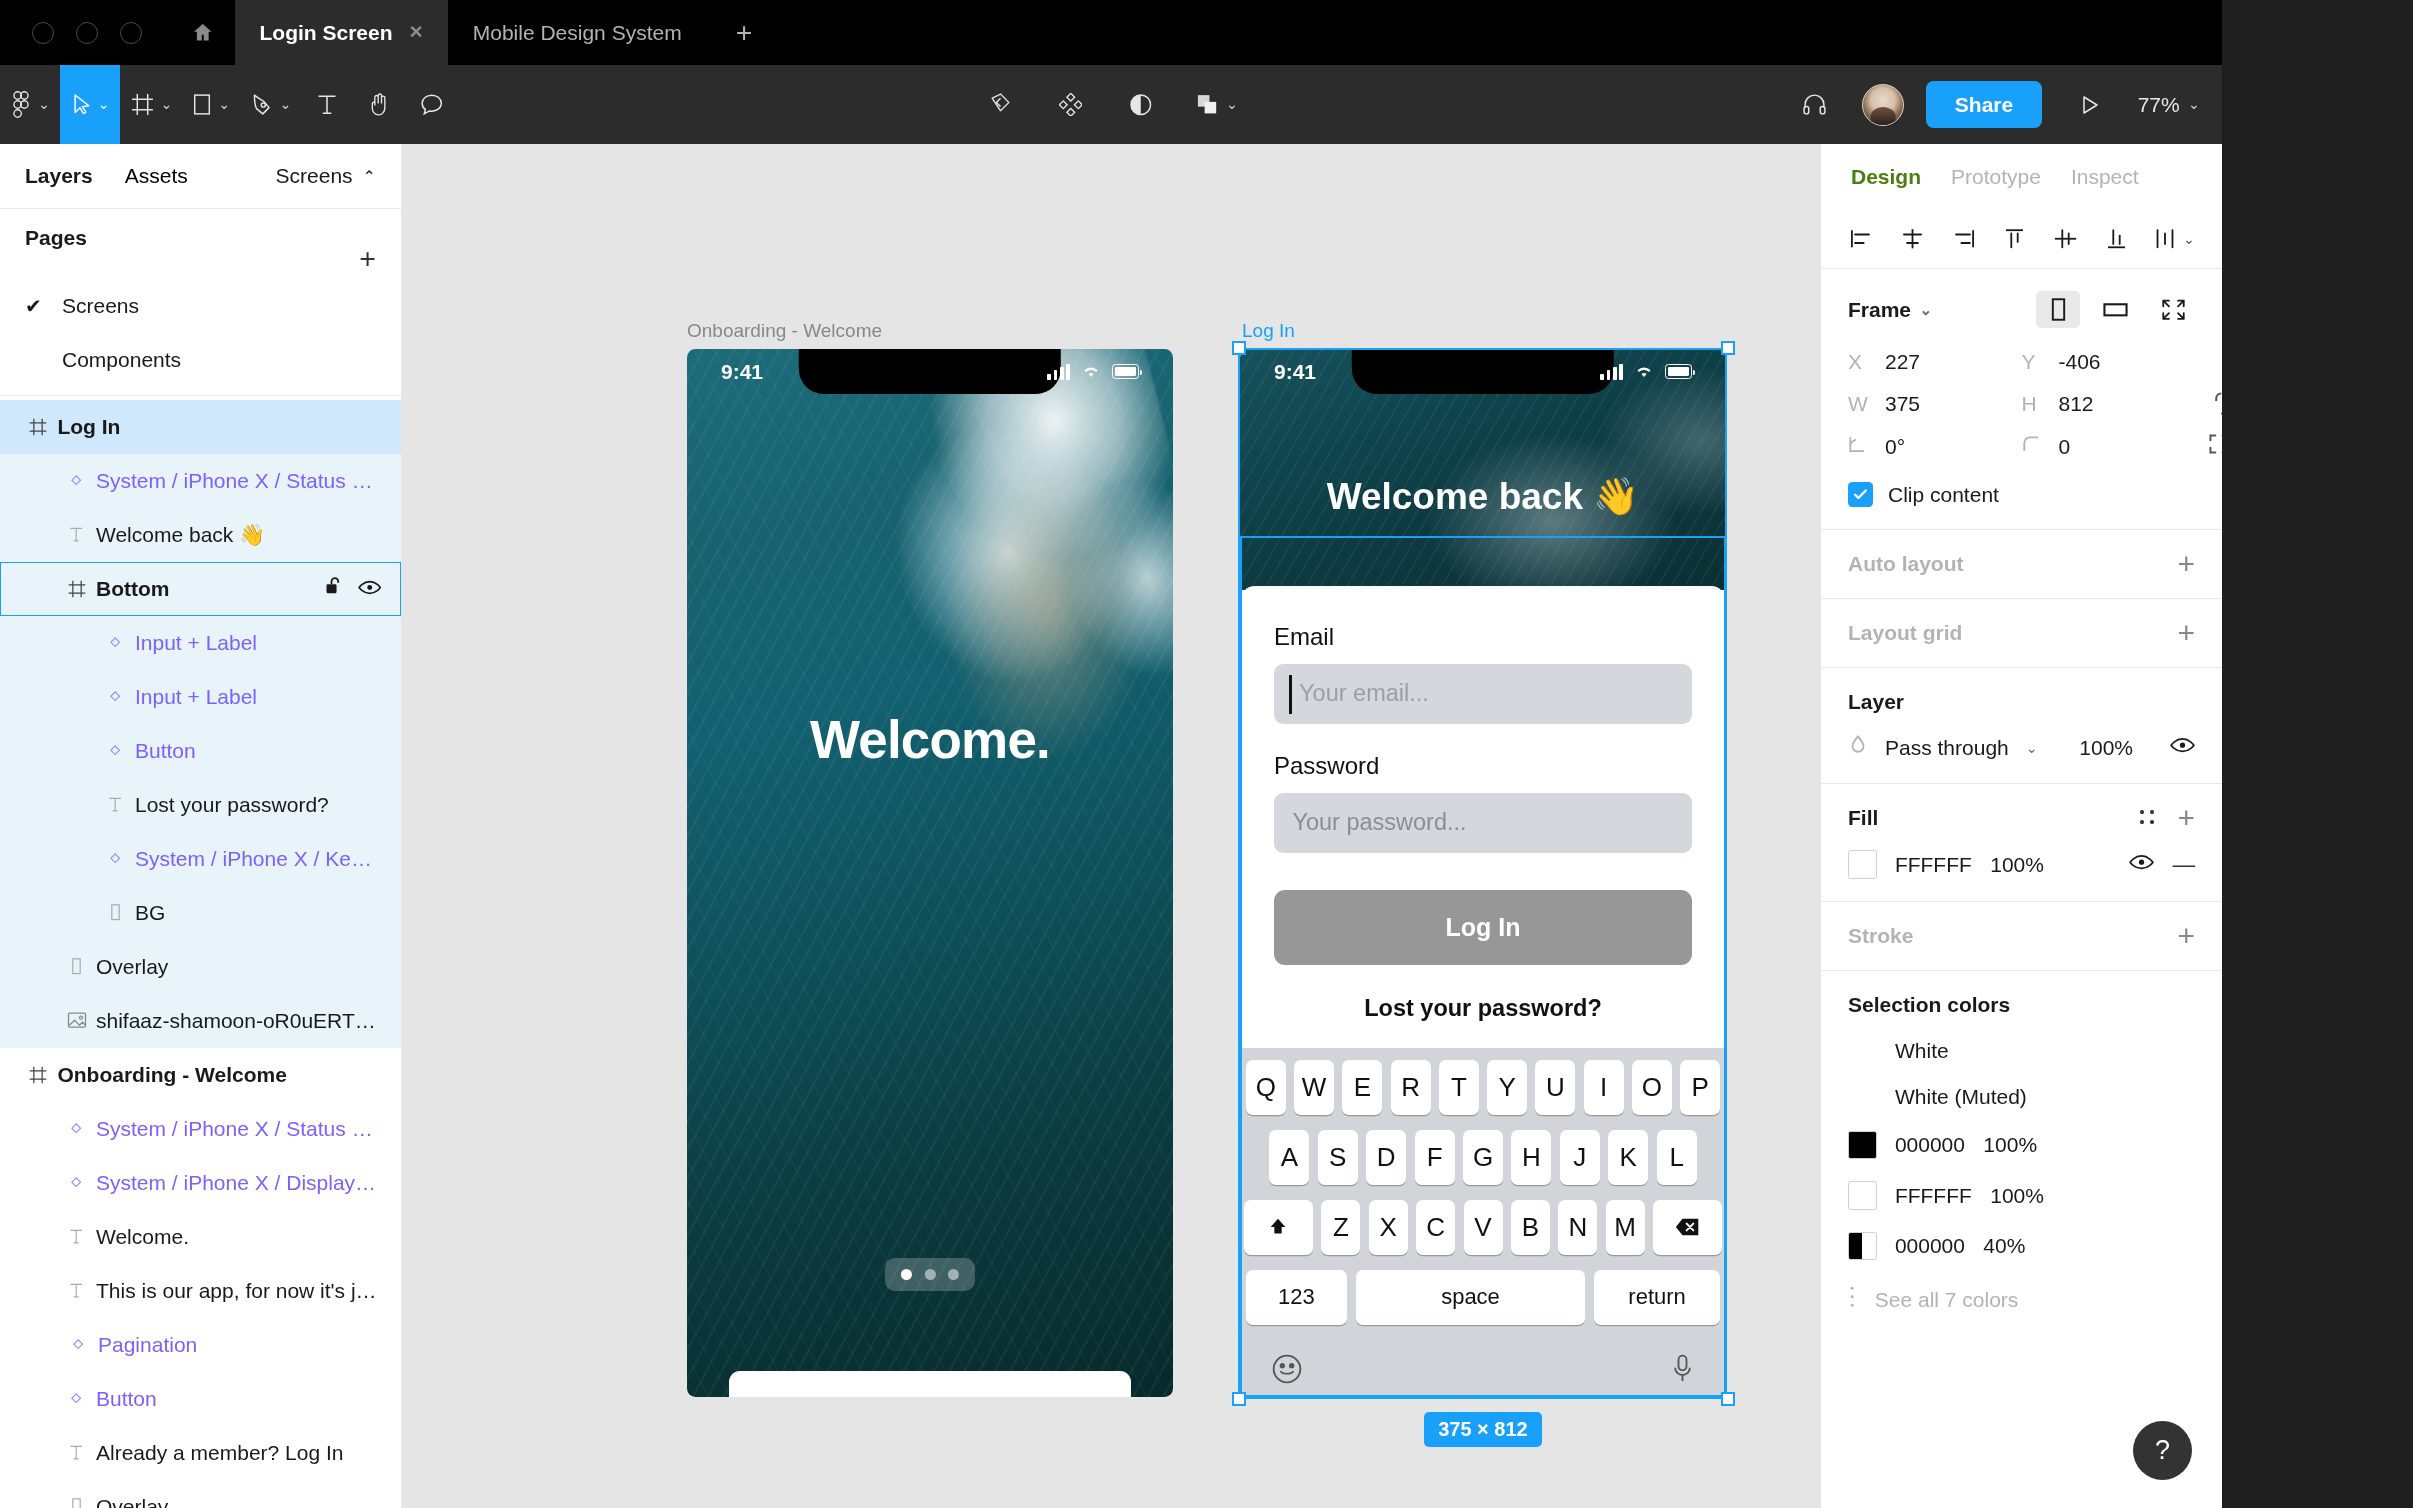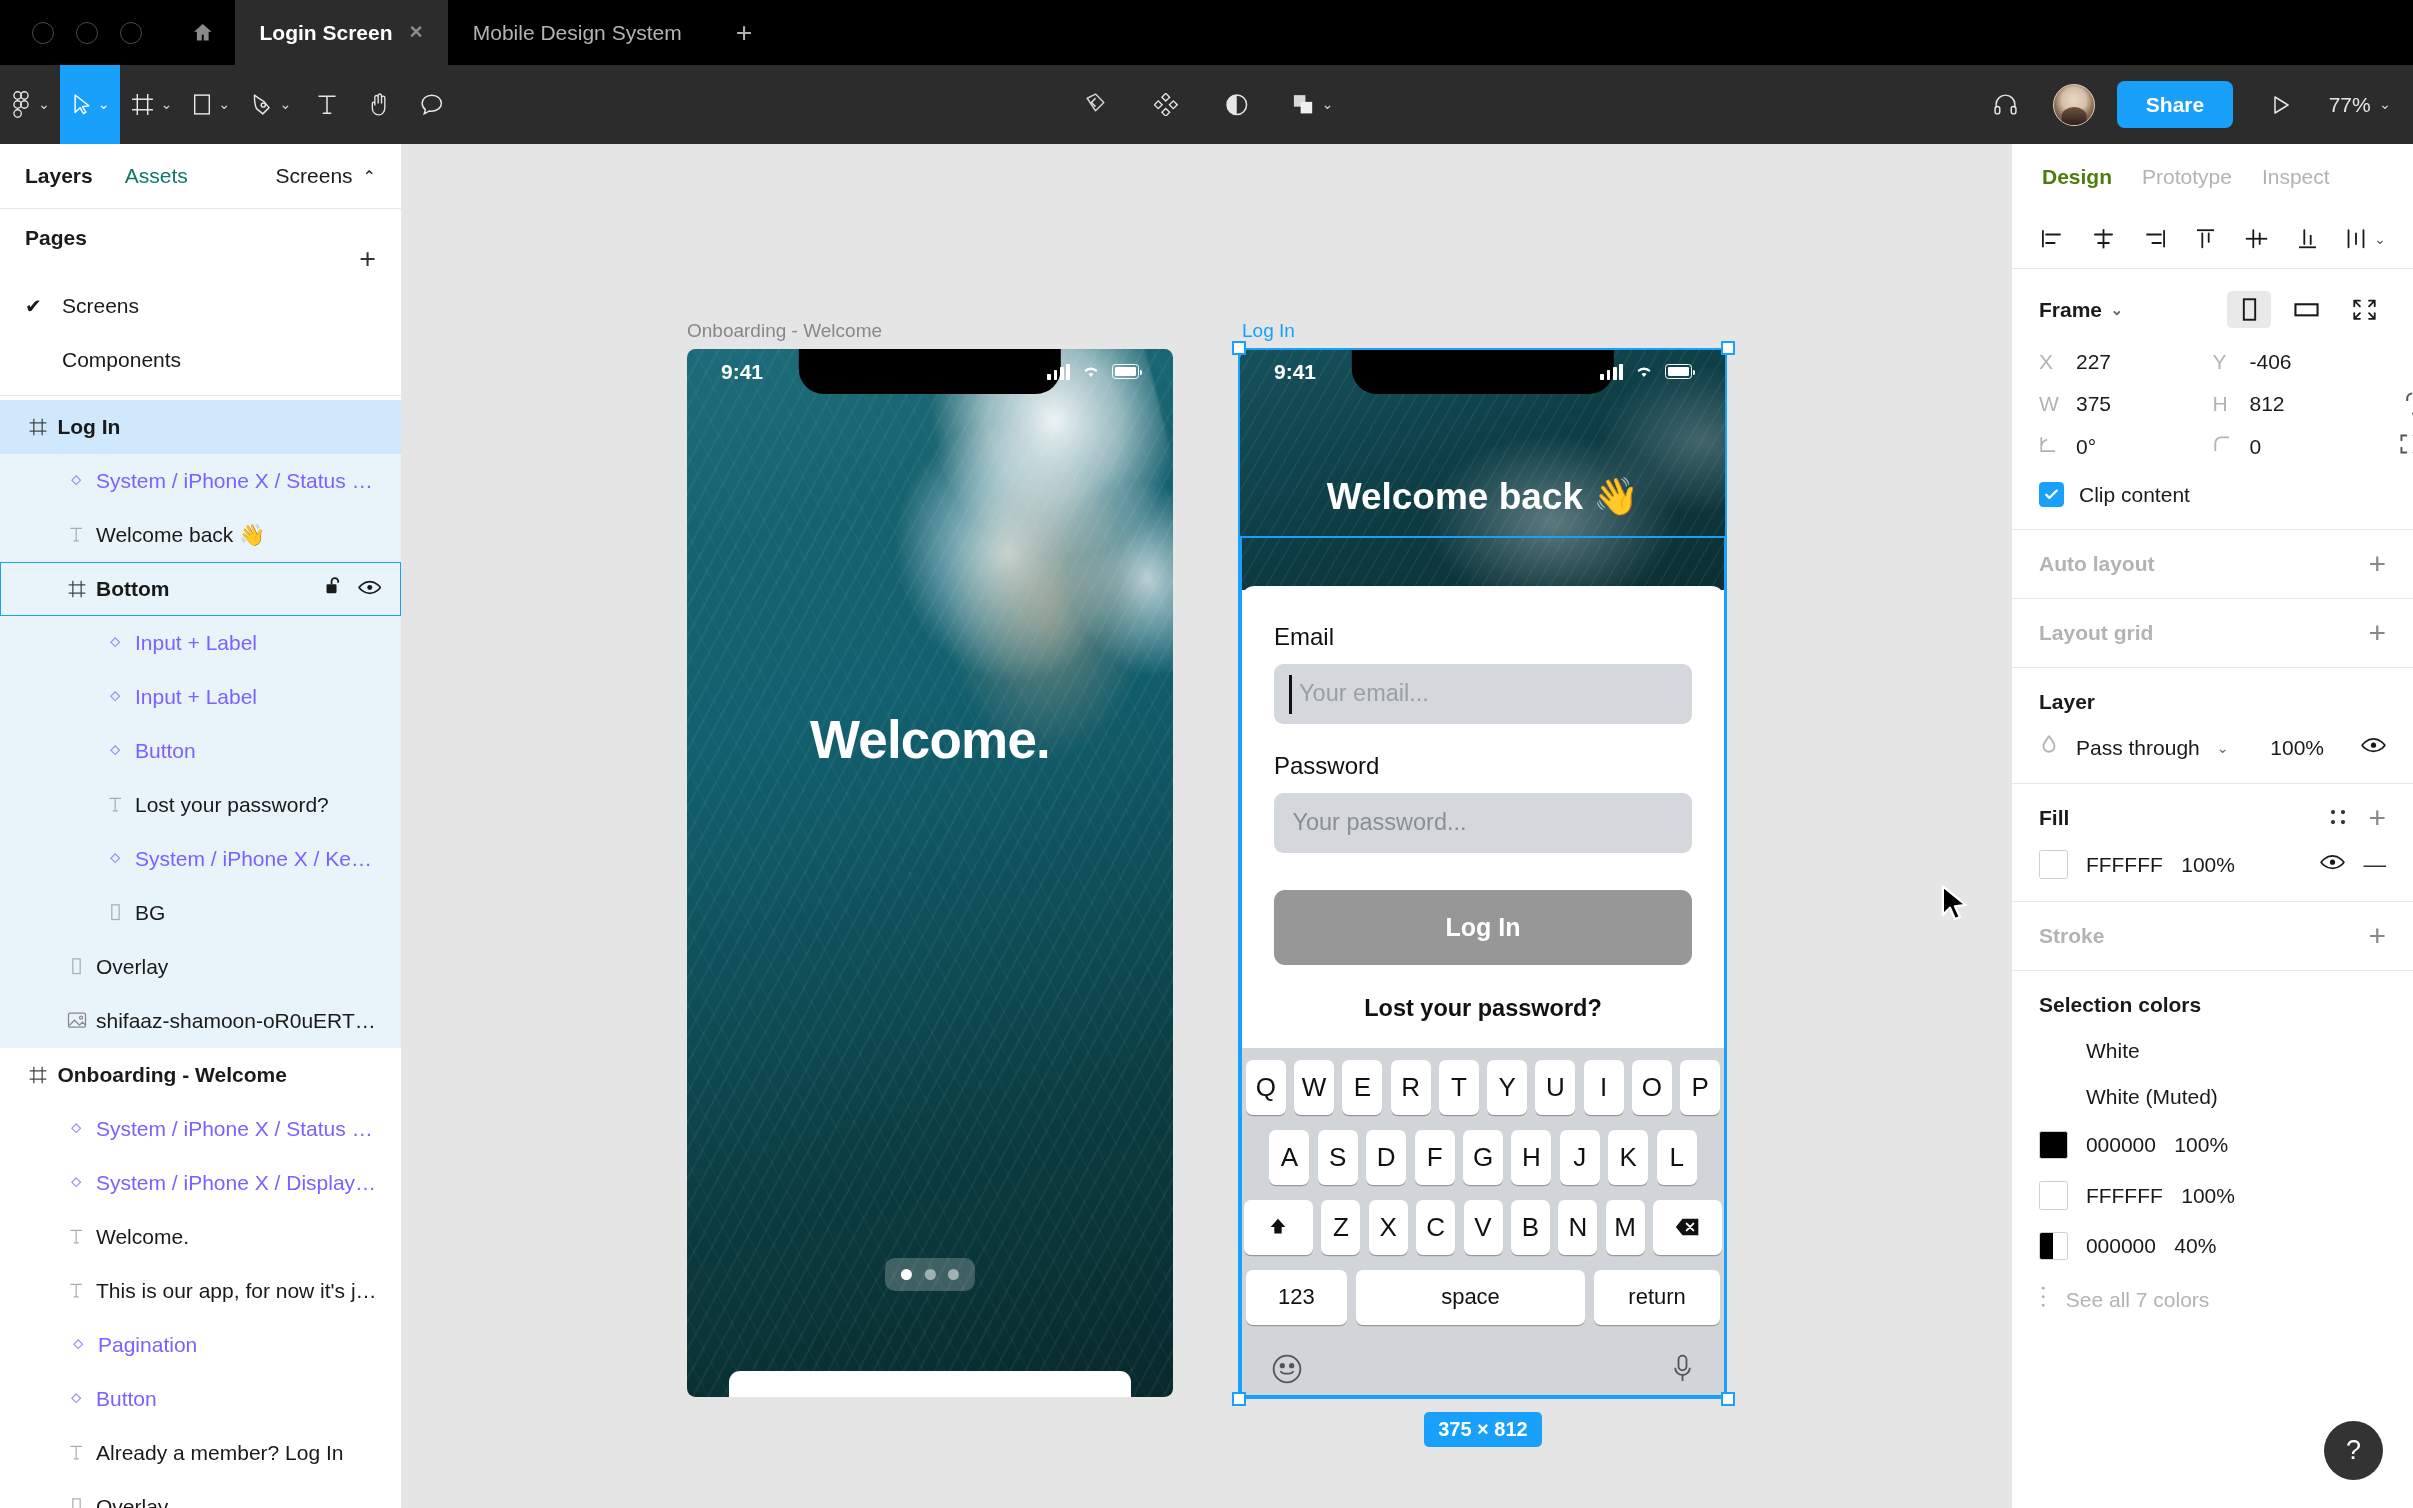--- a/index.html
+++ b/index.html
@@ -2,21 +2,21 @@
 <html style="font-size:13.4px"><head>
 <meta charset="utf-8">
 <style>
   * { box-sizing: border-box; margin: 0; padding: 0; }
   html, body {
     width: 2413px; height: 1508px;
     font-family: "Liberation Sans", sans-serif;
     overflow: hidden;
     background: #1e1e1e;
   }
-  .app { position: relative; width: 2413px; height: 1508px; display: flex; flex-direction: column; }
+  .app { position: relative; width: 2222px; height: 1508px; display: flex; flex-direction: column; }
 
   
   .tabbar {
     height: 65px; background: #000000; display: flex; align-items: stretch;
     flex-shrink: 0; position: relative;
   }
   .traffic { display: flex; align-items: center; gap: 22px; padding: 0 28.5px 0 32px; }
   .dot { width: 22px; height: 22px; border-radius: 50%; border: 1.8px solid #4a4a4a; background: transparent; }
   .home-btn {
     display: flex; align-items: center; justify-content: center;
@@ -65,21 +65,21 @@
 
   
   .left {
     width: 402px; background: #ffffff; border-right: 0.8px solid #e5e5e5;
     display: flex; flex-direction: column; flex-shrink: 0; overflow: hidden;
   }
   .left-tabs {
     height: 65px; display: flex; align-items: center; gap: 32px; padding: 0 25px;
     border-bottom: 0.8px solid #e8e8e8; flex-shrink: 0;
   }
-  .ltab { font-size: 21px; color: #0f766e; }
+  .ltab { font-size: 21px; color: #000000; }
   .ltab.active { color: #1a1a1a; font-weight: 700; }
   .ltab-right { margin-left: auto; display: flex; align-items: center; gap: 10px; font-size: 21px; color: #1a1a1a; }
 
   .pages { padding: 17px 0 8.4px 0; border-bottom: 0.8px solid #e8e8e8; }
   .pages-hdr { display: flex; align-items: flex-start; padding: 0 25px 11.7px 25px; flex-direction: column; }
   .pages-hdr .t { font-size: 21px; font-weight: 700; color: #1a1a1a; }
   .pages-hdr .plus { margin-left: auto; font-size: 28.5px; color: #333; line-height: 0.6; }
   .page-row { height: 54px; display: flex; align-items: center; padding: 0 25px; font-size: 21px; color: #1a1a1a; }
   .page-row .check { width: 32px; font-size: 20px; color: #1a1a1a; }
   .page-row .lbl { margin-left: 5px; }

